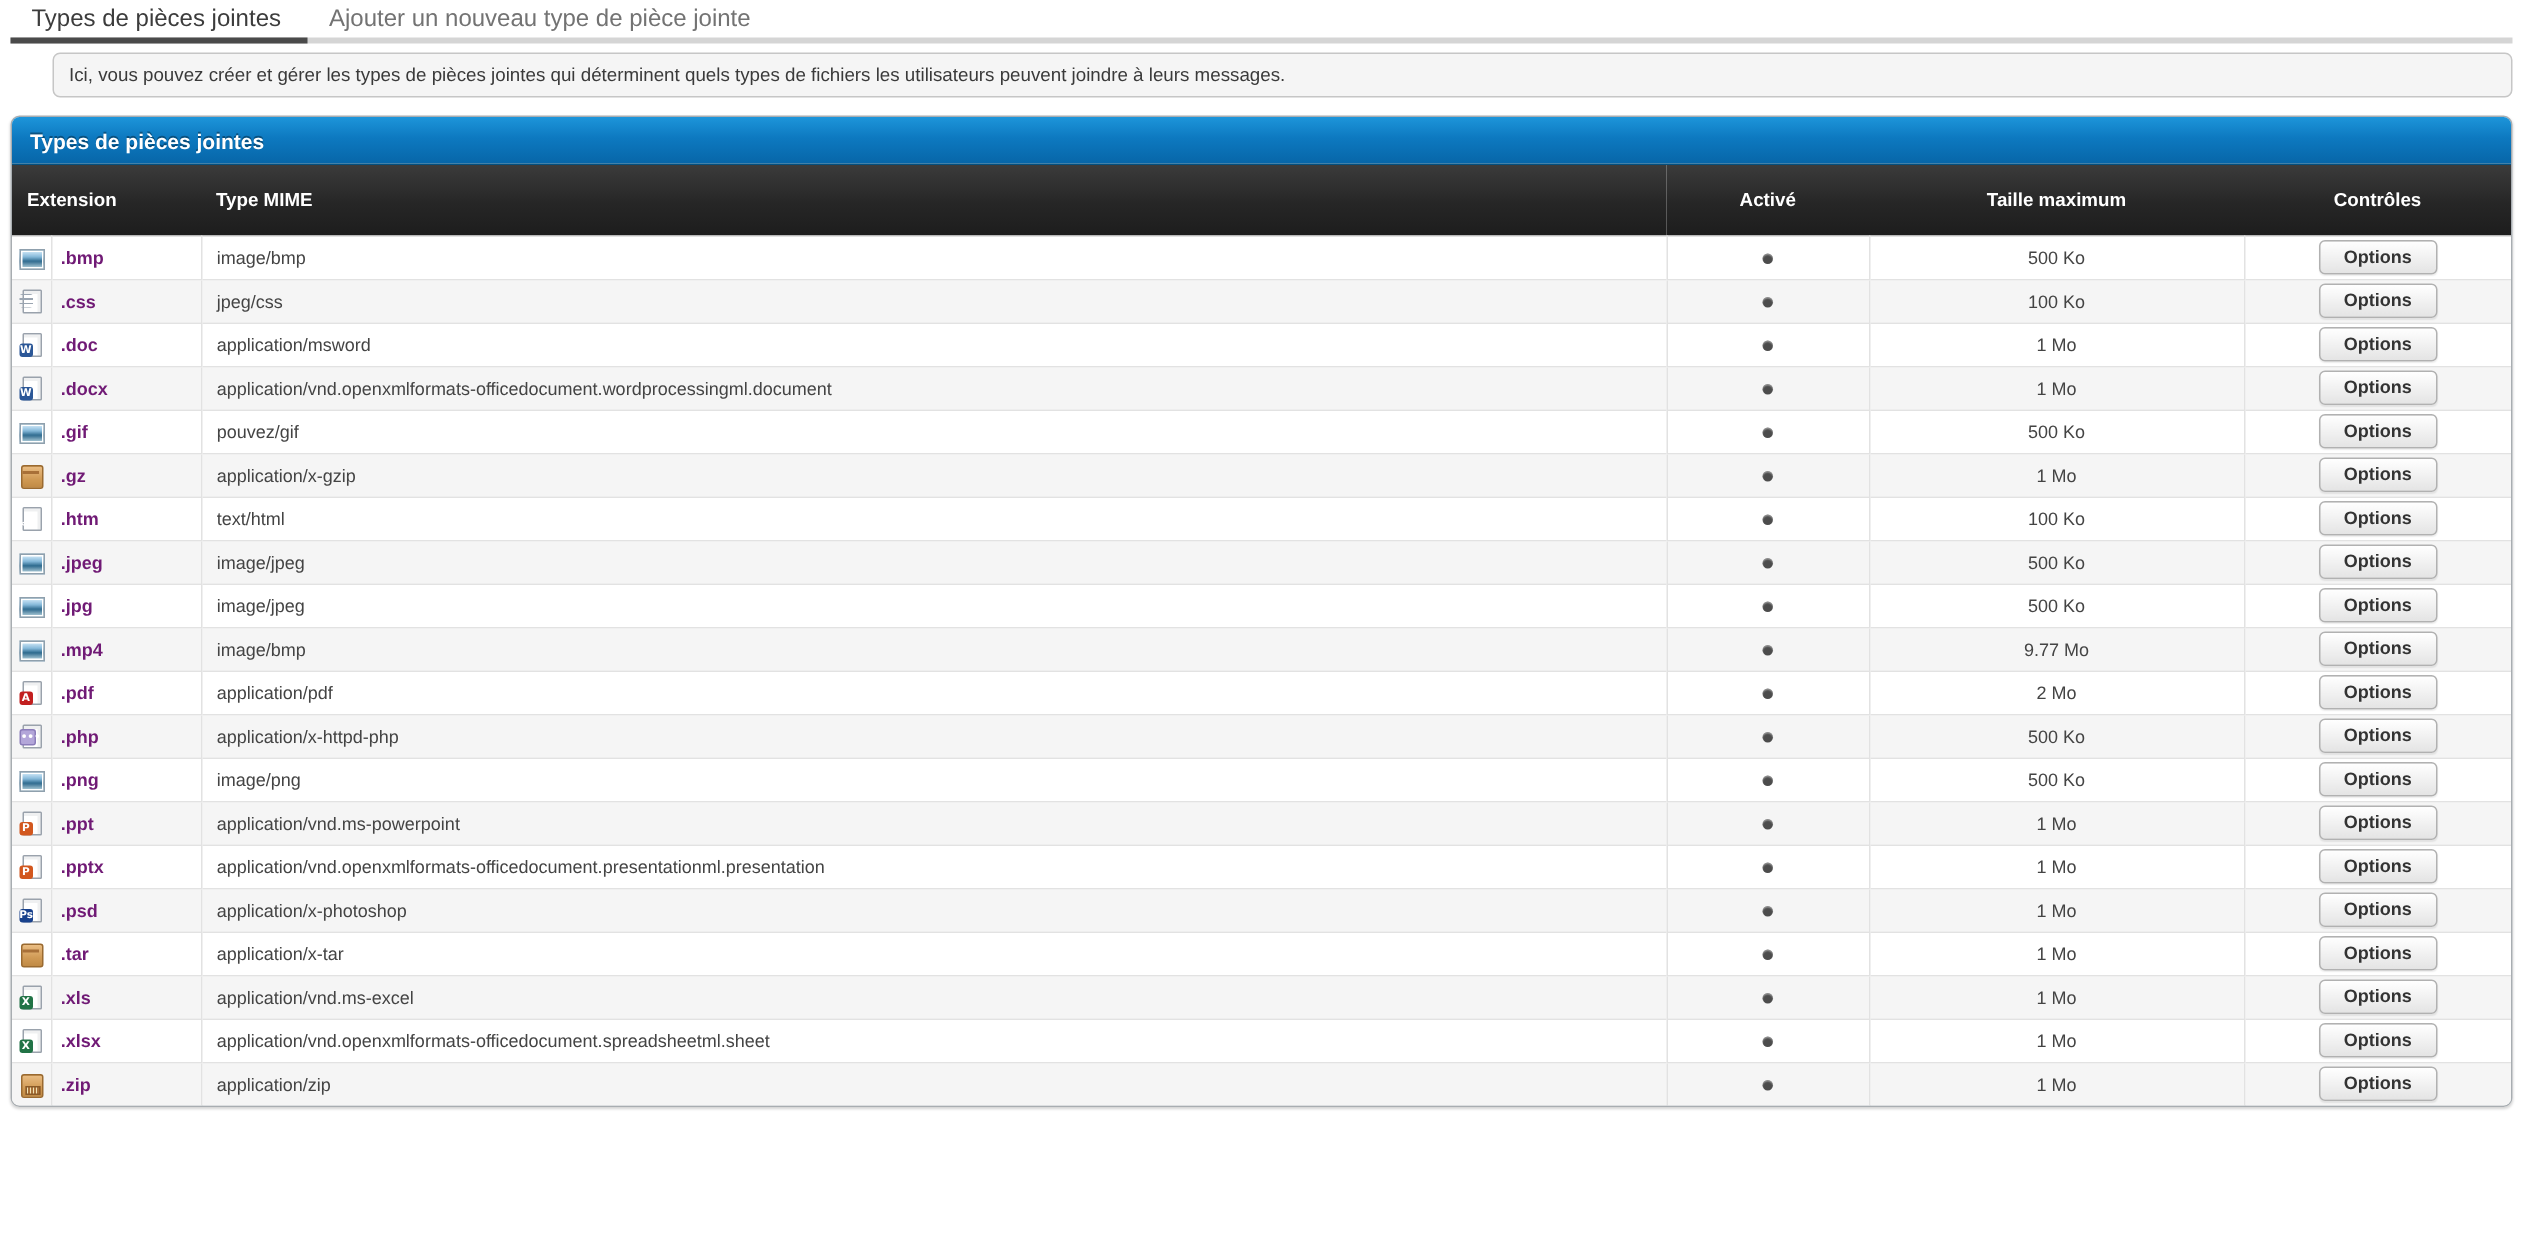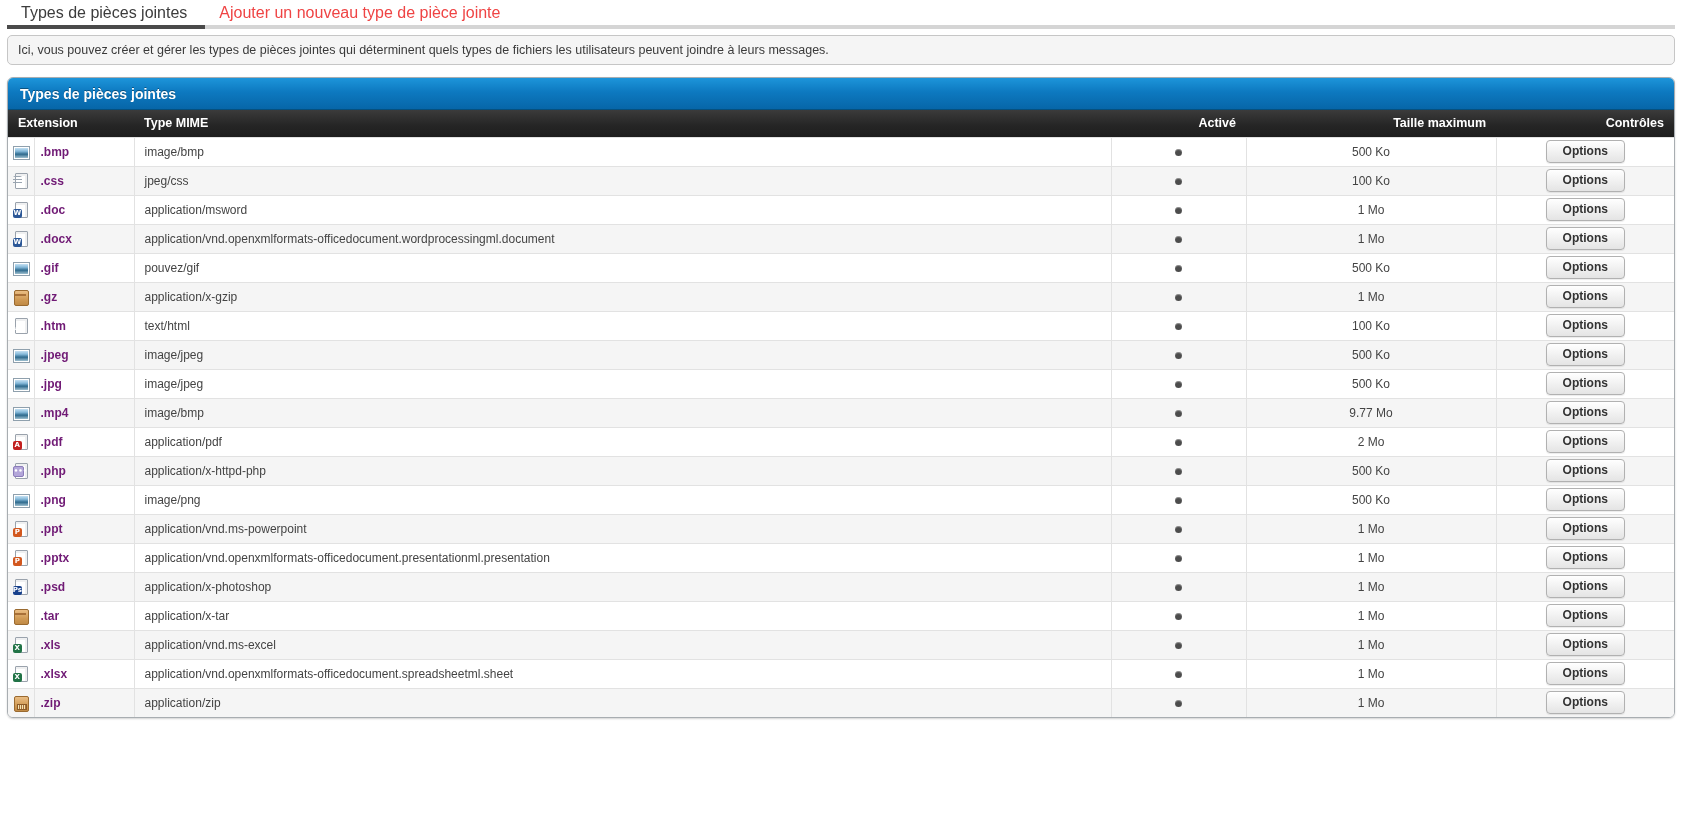--- a/index.html
+++ b/index.html
@@ -2,41 +2,41 @@
 <html><head>
 <meta charset="utf-8">
 <style>
   * { box-sizing: border-box; margin: 0; padding: 0; }
   html,body { width:1682px; height:825px; background:#fff; overflow:hidden;
               font-family:"Liberation Sans", sans-serif; }
   .wrap { margin:0 7px; padding-top:2px; }
 
   
   .tabbar { display:flex; align-items:flex-end; border-bottom:4px solid #d5d5d5; }
-  .tab { font-size:16px; color:#ef4444; padding:2px 18px 3px 14px; cursor:default; white-space:nowrap; }
+  .tab { font-size:16px; color:#737373; padding:2px 18px 3px 14px; cursor:default; white-space:nowrap; }
   .tab.active { color:#3c3c3c; border-bottom:4px solid #4a4a4a; margin-bottom:-4px; }
 
   
   .infobox { margin-top:6px; background:#f5f5f5; border:1px solid #c6c6c6; border-radius:5px;
-             height:30px; line-height:28px; padding:0 10px; font-size:12.5px; color:#3a3a3a; }
+             height:30px; line-height:28px; padding:0 10px; font-size:12.5px; color:#3a3a3a;margin-left:28px; }
 
   
   .panel { margin-top:12px; border:1px solid #a8adb1; border-radius:6px; overflow:hidden;
            box-shadow:0 1px 2px rgba(0,0,0,.18); }
   .panel-title { height:32px; line-height:32px; padding:0 12px; color:#fff; font-size:14px; font-weight:bold;
                  background:linear-gradient(to bottom,#1d95da 0%,#0d79c0 45%,#0766a8 100%);
                  border-bottom:1px solid #05507f; text-shadow:0 -1px 0 rgba(0,0,0,.35); }
 
   table { width:100%; border-collapse:collapse; table-layout:fixed; }
   col.c-icon{width:26px} col.c-ext{width:100px} col.c-mime{width:auto}
   col.c-act{width:135px} col.c-size{width:250px} col.c-ctrl{width:178px}
 
-  thead th { height:27px; background:linear-gradient(to bottom,#3b3b3b 0%,#262626 55%,#1d1d1d 100%);
+  thead th { height:47px; background:linear-gradient(to bottom,#3b3b3b 0%,#262626 55%,#1d1d1d 100%);
              color:#fff; font-size:12.5px; font-weight:bold; text-align:left; padding:0 10px; }
-  thead th.center { text-align:right; }
+  thead th.center { text-align:center; }
 
   tbody td { height:29px; border-top:1px solid #e2e2e2; border-right:1px solid #e2e2e2;
              font-size:12px; color:#444; padding:0 10px; vertical-align:middle; white-space:nowrap; overflow:hidden; }
   tbody td:last-child { border-right:none; }
   tbody tr:nth-child(even) { background:#f5f5f5; }
   tbody tr:nth-child(odd) { background:#fff; }
   td.td-icon { text-align:center; padding:0; }
   td.td-ext { font-weight:bold; color:#701a75; padding:0 6px; }
   td.td-center { text-align:center; }
 

